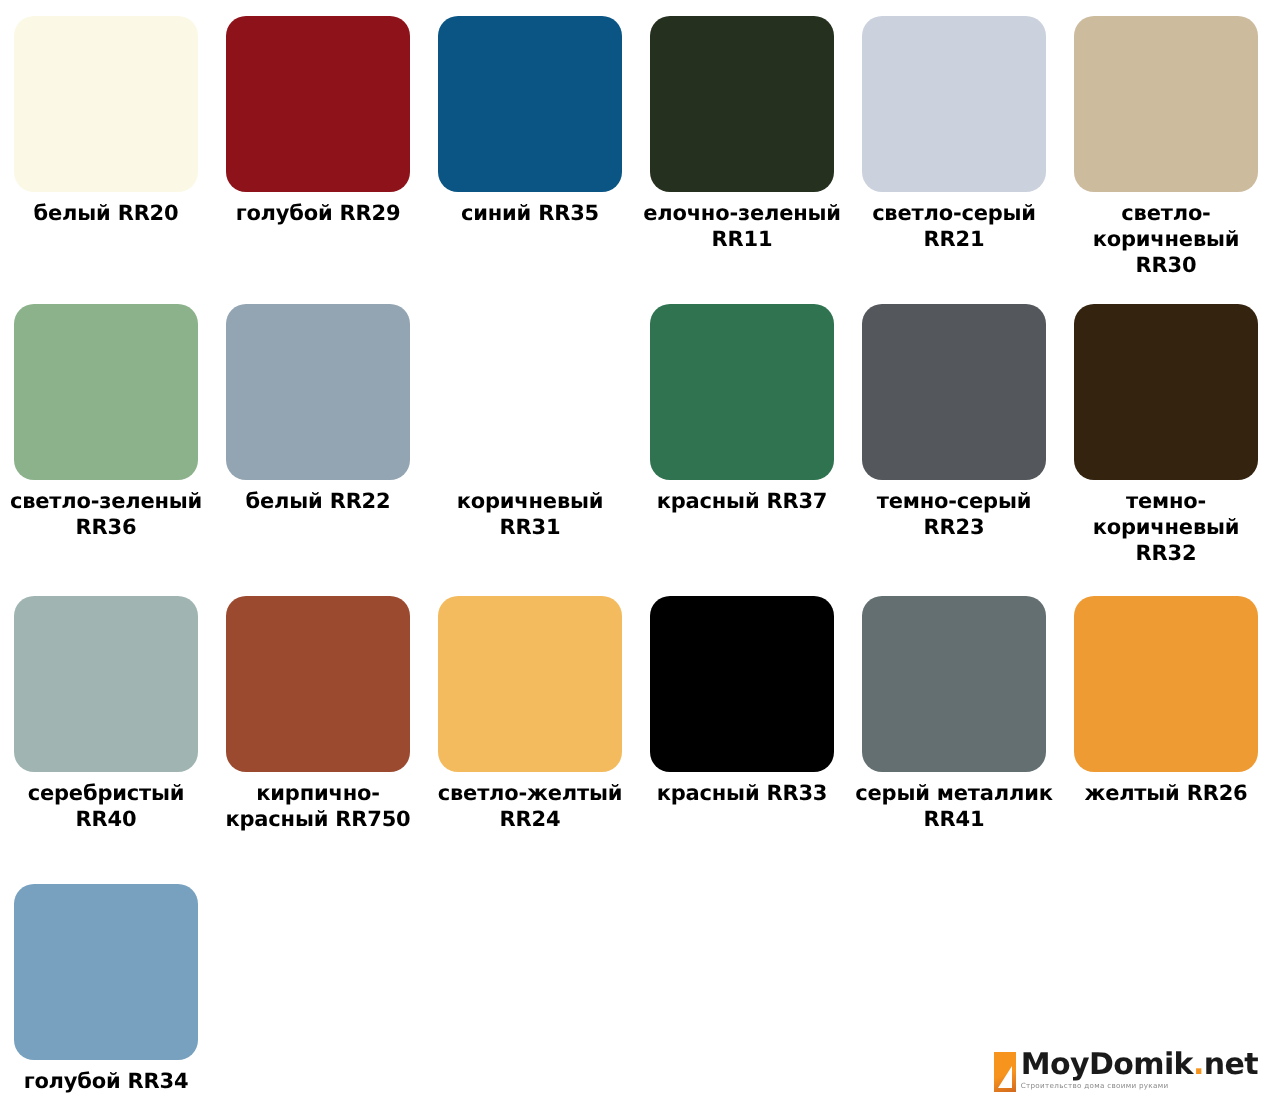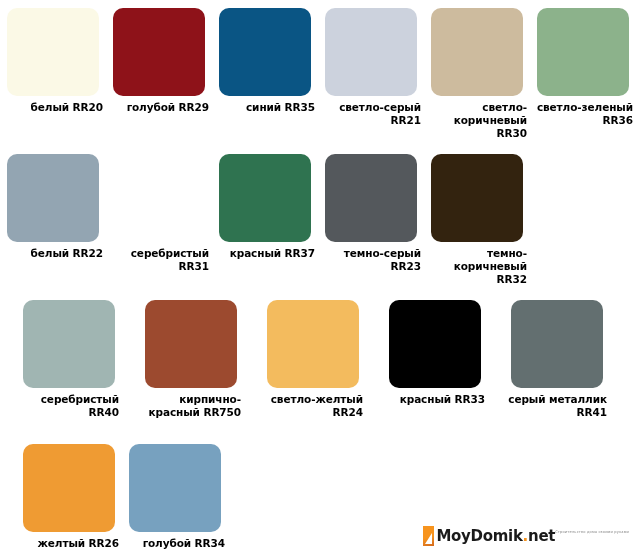--- a/index.html
+++ b/index.html
@@ -31,34 +31,34 @@
     padding-top: 8px;
     box-sizing: border-box;
     display: flex;
     flex-direction: column;
     align-items: center;
   }
 
   
   .row-h1 { height: 144px; }
   .row-h2 { height: 146px; }
-  .row-h3 { height: 144px; margin-left: 16px; }
+  .row-h3 { height: 144px; }
   .row-h4 { height: 114px; }
 
   .swatch-chip {
     width: 92px;
     height: 88px;
     border-radius: 10px;
     flex: 0 0 auto;
   }
 
   .swatch-label {
     margin-top: 5px;
     width: 100px;
-    text-align: right;
+    text-align: center;
     font-size: 10.5px;
     font-weight: bold;
     line-height: 13px;
     color: #000000;
     letter-spacing: -0.1px;
     word-wrap: break-word;
   }
 
   #watermark {
     position: absolute;
@@ -81,21 +81,21 @@
     position: absolute;
     left: 2px;
     bottom: 2px;
     width: 0;
     height: 0;
     border-left: 7px solid transparent;
     border-bottom: 11px solid #ffffff;
   }
   .wm-textblock {
     display: flex;
-    flex-direction: row;
+    flex-direction: column;
     line-height: 1;
   }
   .wm-title {
     font-size: 15px;
     font-weight: bold;
     color: #1a1a1a;
     letter-spacing: -0.3px;
     white-space: nowrap;
   }
   .wm-title .wm-dot { color: #f7941e; }
@@ -118,38 +118,42 @@
     </div>
     <div class="swatch-cell row-h1">
       <div class="swatch-chip" style="background: rgb(142, 18, 25);"></div>
       <div class="swatch-label">голубой RR29</div>
     </div>
     <div class="swatch-cell row-h1">
       <div class="swatch-chip" style="background: rgb(10, 85, 132);"></div>
       <div class="swatch-label">синий RR35</div>
     </div>
     <div class="swatch-cell row-h1">
+      <div class="swatch-chip" style="background: rgb(37, 48, 31);"></div>
+      <div class="swatch-label">елочно-зеленый RR11</div>
+    </div>
+    <div class="swatch-cell row-h1">
       <div class="swatch-chip" style="background: rgb(204, 210, 221);"></div>
       <div class="swatch-label">светло-серый RR21</div>
     </div>
     <div class="swatch-cell row-h1">
       <div class="swatch-chip" style="background: rgb(205, 187, 158);"></div>
       <div class="swatch-label">светло-коричневый RR30</div>
     </div>
     <div class="swatch-cell row-h2">
       <div class="swatch-chip" style="background: rgb(140, 178, 139);"></div>
       <div class="swatch-label">светло-зеленый RR36</div>
     </div>
     <div class="swatch-cell row-h2">
       <div class="swatch-chip" style="background: rgb(147, 165, 178);"></div>
       <div class="swatch-label">белый RR22</div>
     </div>
     <div class="swatch-cell row-h2">
       <div class="swatch-chip"></div>
-      <div class="swatch-label">серебристый RR31</div>
+      <div class="swatch-label">коричневый RR31</div>
     </div>
     <div class="swatch-cell row-h2">
       <div class="swatch-chip" style="background: rgb(47, 115, 80);"></div>
       <div class="swatch-label">красный RR37</div>
     </div>
     <div class="swatch-cell row-h2">
       <div class="swatch-chip" style="background: rgb(84, 88, 92);"></div>
       <div class="swatch-label">темно-серый RR23</div>
     </div>
     <div class="swatch-cell row-h2">

